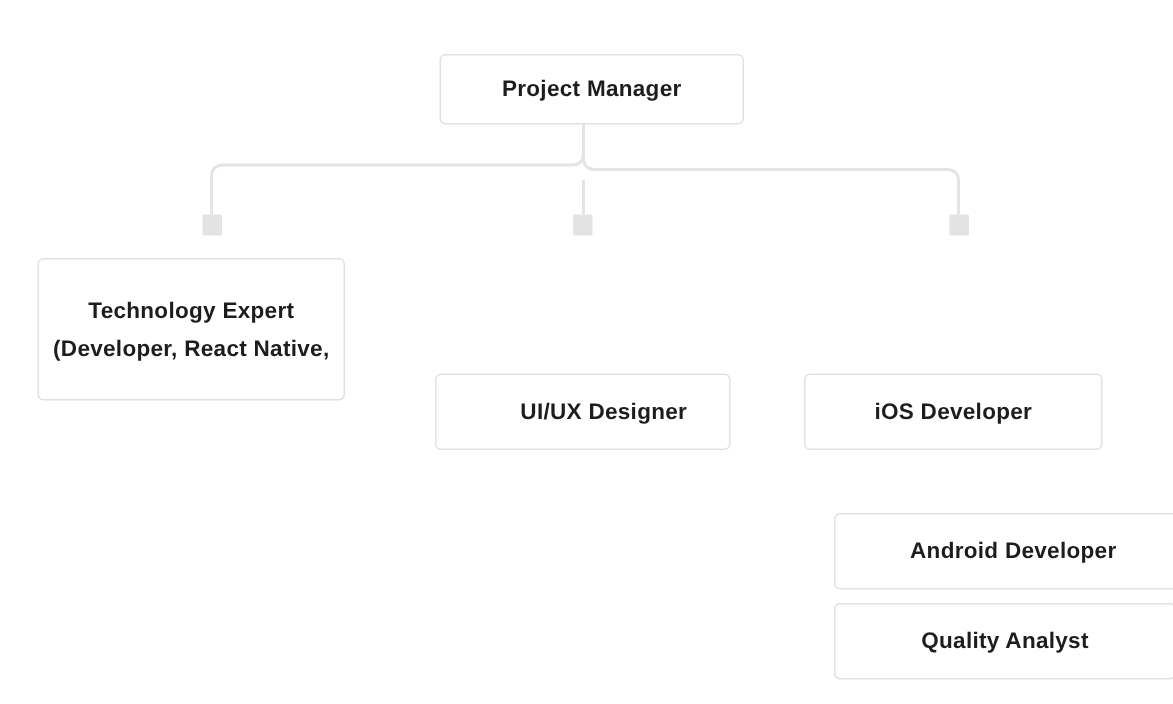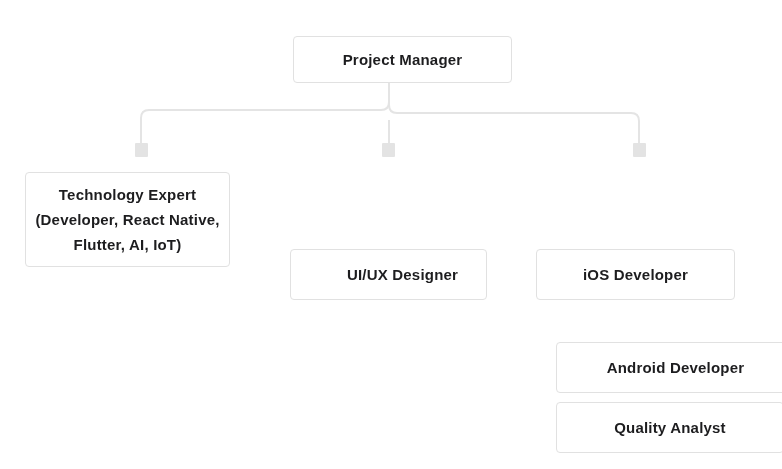--- a/index.html
+++ b/index.html
@@ -31,21 +31,21 @@
     flex-direction: column;
     align-items: center;
     justify-content: center;
     text-align: center;
     color: var(--text-color, #1d1d1f);
     font-size: 15px;
     font-weight: 600;
     letter-spacing: 0.2px;
     line-height: 25px;
   }
-  .n-pm  { left: 293px; top: 36px;  width: 219px; height: 47px; }
+  .n-pm  { left: 293px; top: 36px;  width: 203px; height: 47px; }
   .n-te  { left: 25px;  top: 172px; width: 205px; height: 95px; }
   .n-ba  { left: 290px; top: 173px; width: 197px; height: 51px; }
   .n-ux  { left: 290px; top: 249px; width: 197px; height: 51px; padding-left: 28px; }
   .n-tl  { left: 556px; top: 173px; width: 199px; height: 51px; }
   .n-ios { left: 536px; top: 249px; width: 199px; height: 51px; }
   .n-and { left: 556px; top: 342px; width: 239px; height: 51px; }
   .n-qa  { left: 556px; top: 402px; width: 228px; height: 51px; }
   .node .line { display: block; white-space: nowrap; }
 </style>
 </head>
@@ -62,21 +62,20 @@
     <rect x="633" y="143" width="13" height="14" rx="1" fill="#e3e3e3"></rect>
   </svg>
 
   <div class="node n-pm">
     <span class="line">Project Manager</span>
   </div>
 
   <div class="node n-te">
     <span class="line">Technology Expert</span>
     <span class="line">(Developer, React Native,</span>
-    <span class="line">Flutter, AI, IoT)</span>
   </div>
 
 
   <div class="node n-ux">
     <span class="line">UI/UX Designer</span>
   </div>
 
 
   <div class="node n-ios">
     <span class="line">iOS Developer</span>

